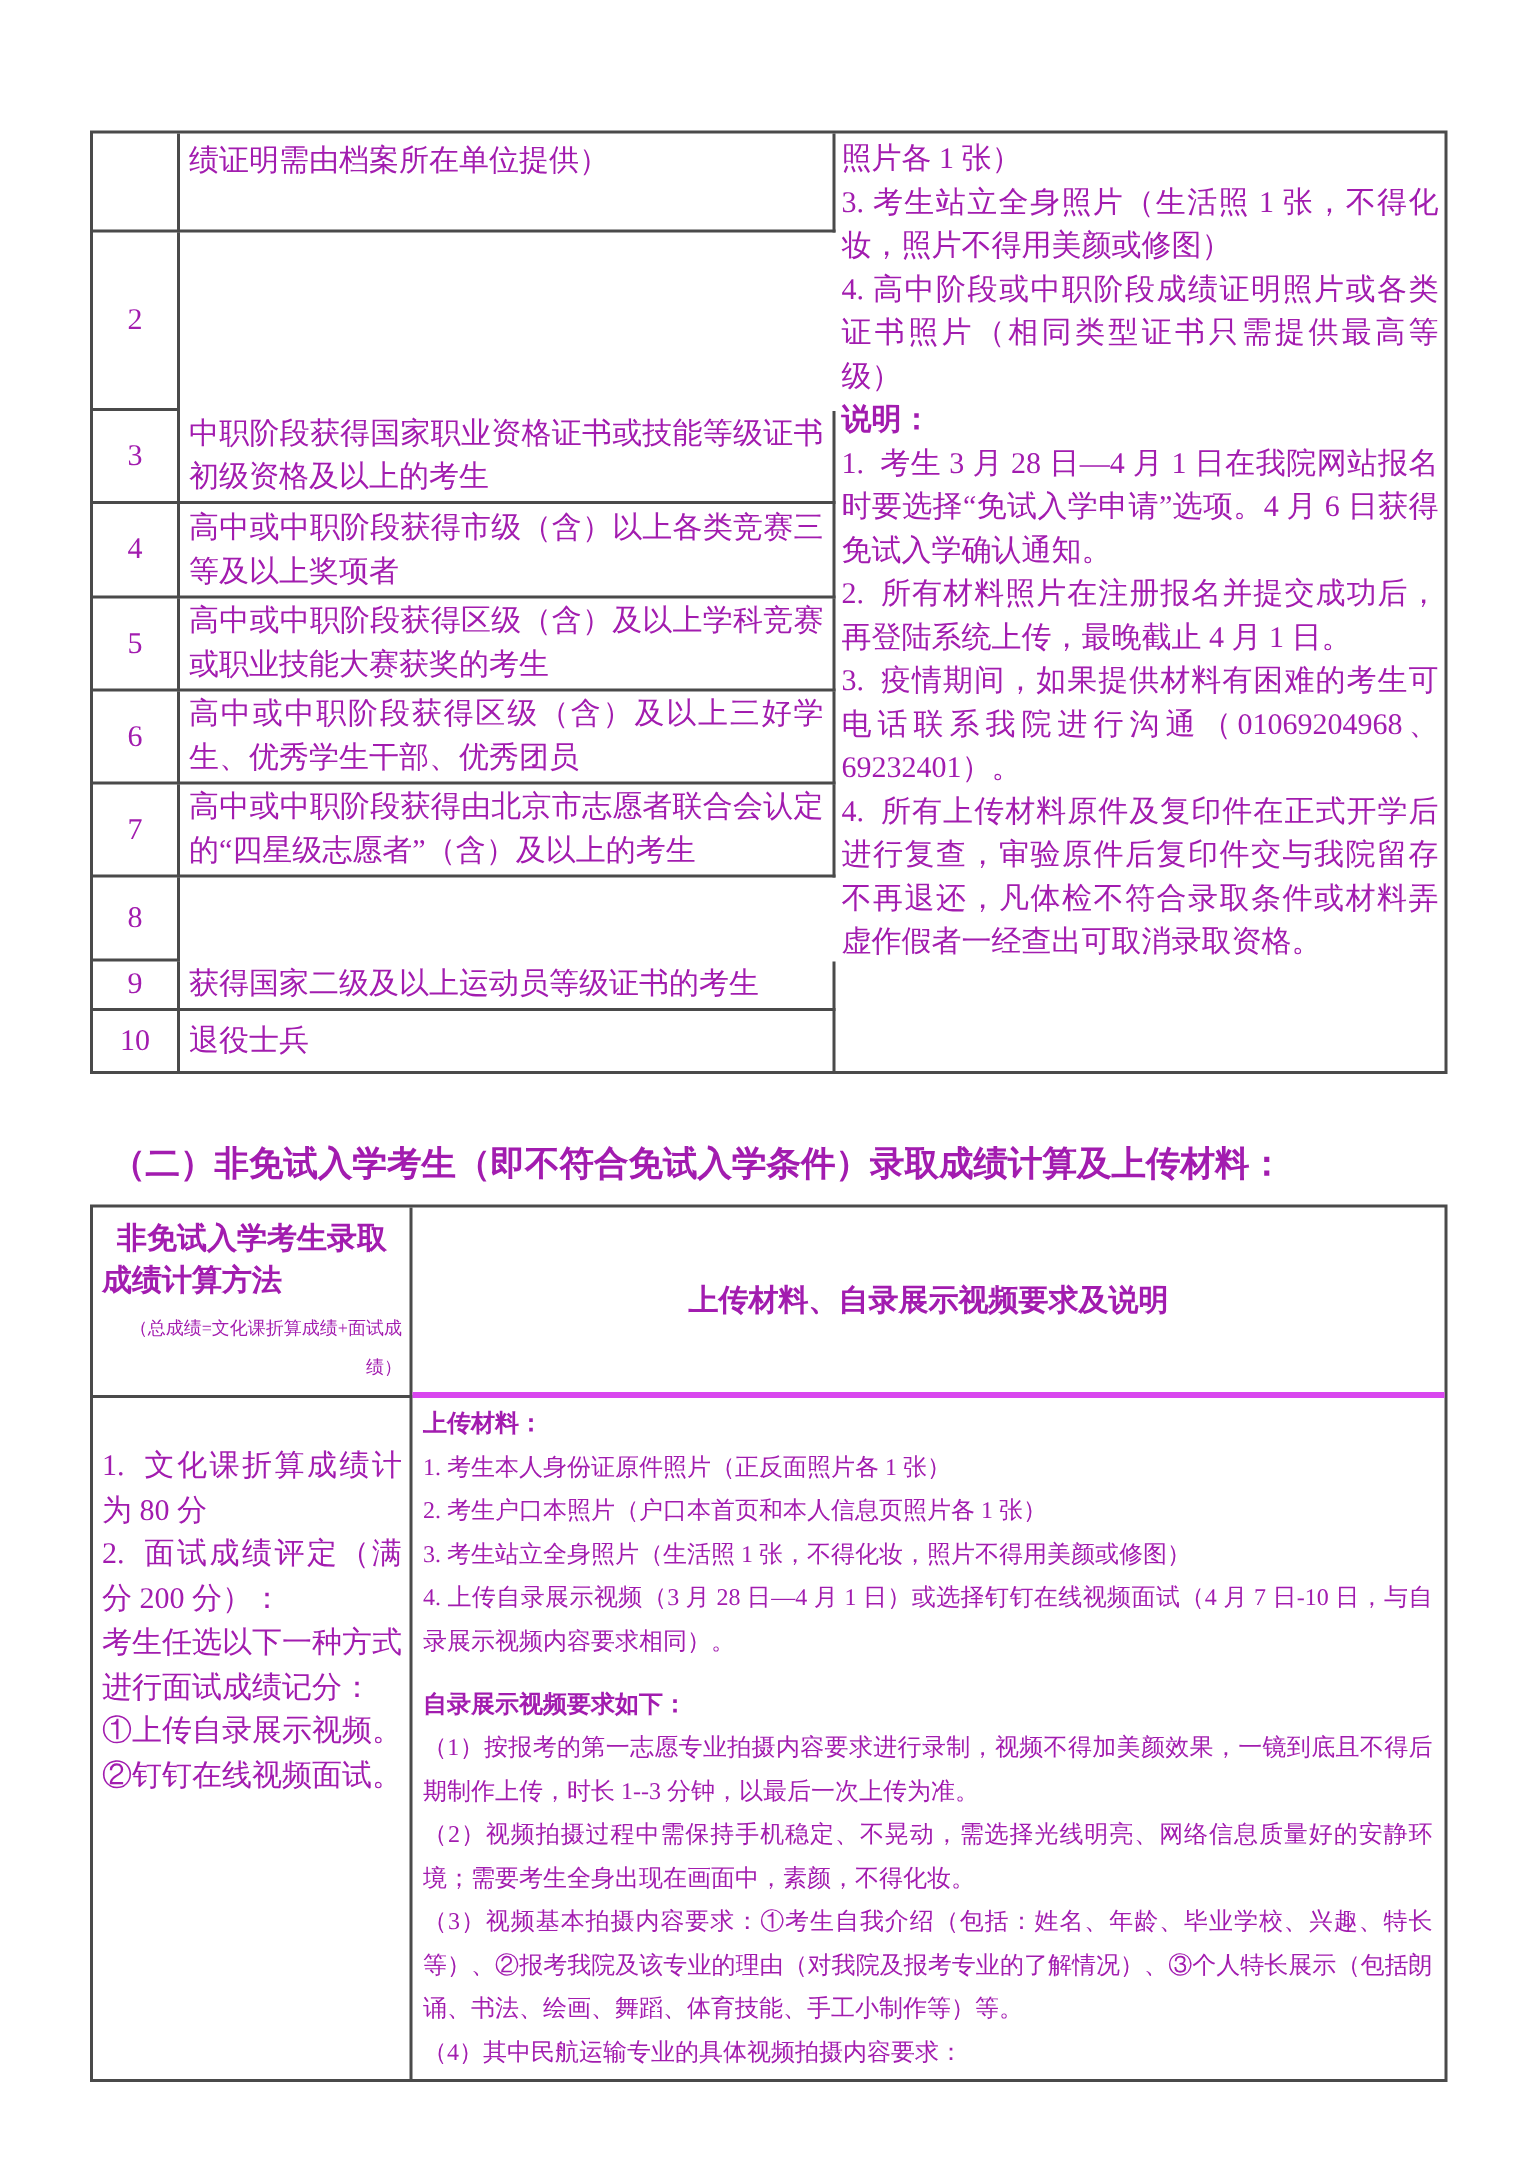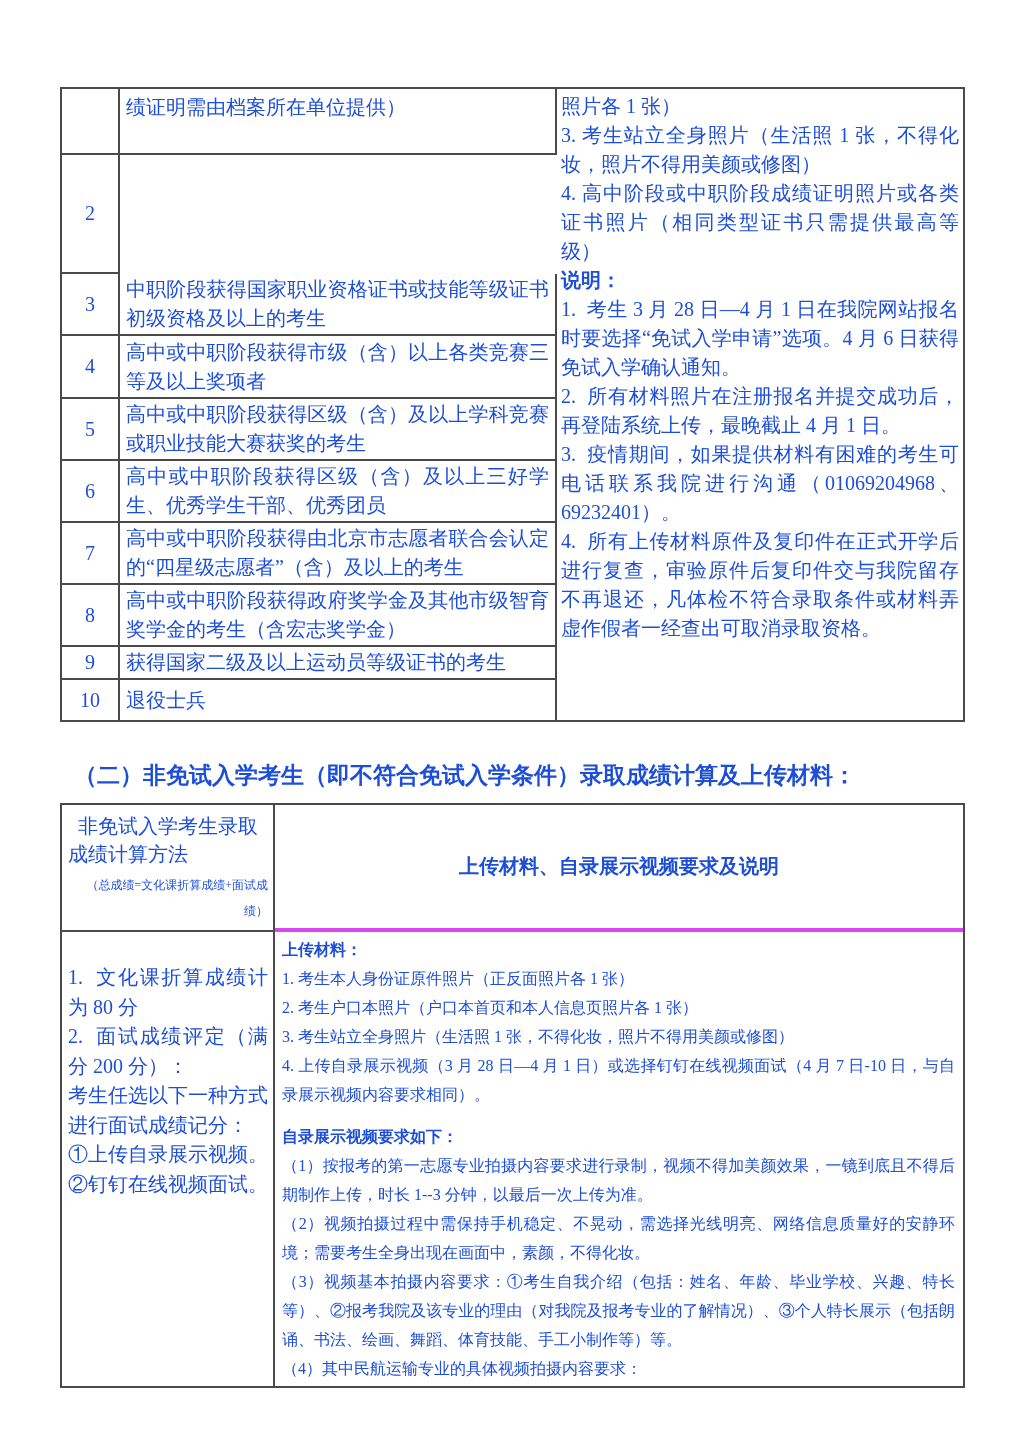--- a/index.html
+++ b/index.html
@@ -1,21 +1,21 @@
 <!DOCTYPE html>
 <html lang="zh"><head>
 <meta charset="utf-8">
 <style>
   html,body{margin:0;padding:0;background:#ffffff;}
   .page{
     position:relative;
     width:1024px;
     height:1448px;
     background:#ffffff;
-    color:#1d4ed8;
+    color:#a21caf;
     font-family:"Liberation Serif","DejaVu Serif",serif;
     overflow:hidden;
   }
   
   .t1{
     position:absolute;left:60px;top:87px;
     width:905px;box-sizing:border-box;
     display:grid;
     grid-template-columns:58px 437px 406px;
     grid-template-rows:
@@ -60,21 +60,21 @@
     grid-template-columns:213px 688px;
     grid-template-rows:minmax(127px,auto) minmax(436px,auto);
     border:2px solid #4a4a4a;
   }
   .t2 .h-left{
     grid-column:1;grid-row:1;box-sizing:border-box;
     border-right:2px solid #4a4a4a;border-bottom:2px solid #4a4a4a;
     padding:4px 5px 4px 6px;
     display:flex;flex-direction:column;justify-content:center;
   }
-  .t2 .h-left .title{font-size:20px;font-weight:normal;line-height:28px;text-align:left;text-indent:10px;}
+  .t2 .h-left .title{font-size:20px;font-weight:bold;line-height:28px;text-align:left;text-indent:10px;}
   .t2 .h-left .formula{font-size:12px;line-height:26px;text-align:right;text-indent:8px;margin-top:4px;}
   .t2 .h-right{
     grid-column:2;grid-row:1;box-sizing:border-box;
     border-bottom:4px solid #d946ef;
     display:flex;align-items:center;justify-content:center;
     font-size:20px;font-weight:bold;
   }
   .t2 .b-left{
     grid-column:1;grid-row:2;box-sizing:border-box;
     border-right:2px solid #4a4a4a;
@@ -121,23 +121,20 @@
     <div class="c-mid" style="grid-row:6">
         <div>高中或中职阶段获得区级（含）及以上三好学生、优秀学生干部、优秀团员</div>
       </div>
 
     <div class="c-num" style="grid-row:7">7</div>
     <div class="c-mid" style="grid-row:7">
         <div>高中或中职阶段获得由北京市志愿者联合会认定的“四星级志愿者”（含）及以上的考生</div>
       </div>
 
     <div class="c-num" style="grid-row:8">8</div>
-    <div class="c-mid" style="grid-row:8">
-        <div>高中或中职阶段获得政府奖学金及其他市级智育奖学金的考生（含宏志奖学金）</div>
-      </div>
 
     <div class="c-num" style="grid-row:9">9</div>
     <div class="c-mid" style="grid-row:9">
         <div>获得国家二级及以上运动员等级证书的考生</div>
       </div>
 
     <div class="c-num row-last" style="grid-row:10">10</div>
     <div class="c-mid row-last" style="grid-row:10">
         <div>退役士兵</div>
       </div>

